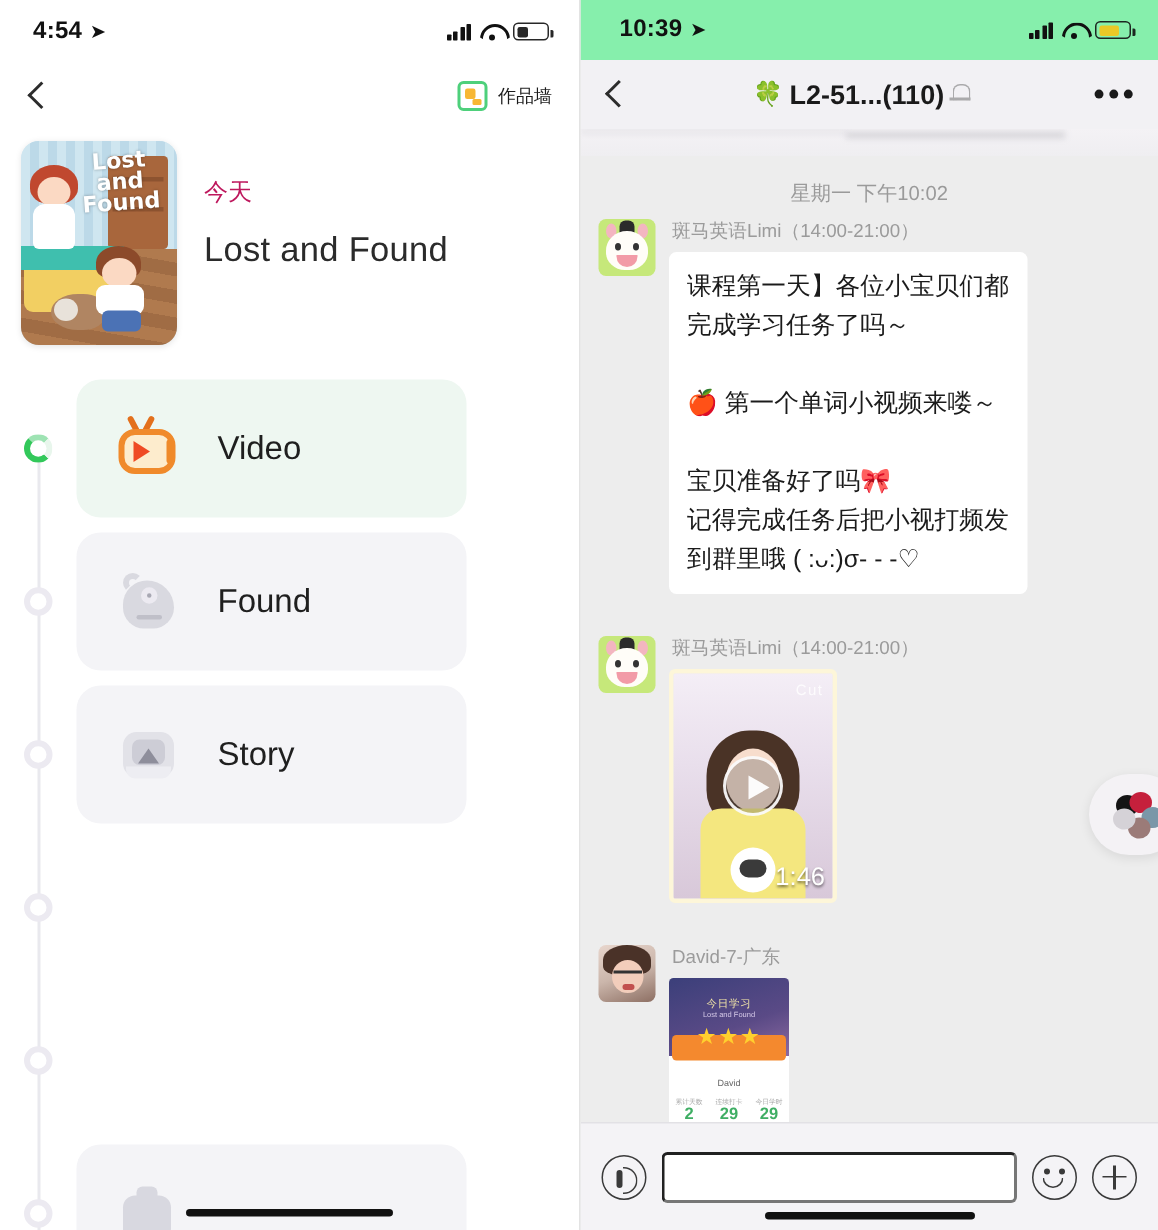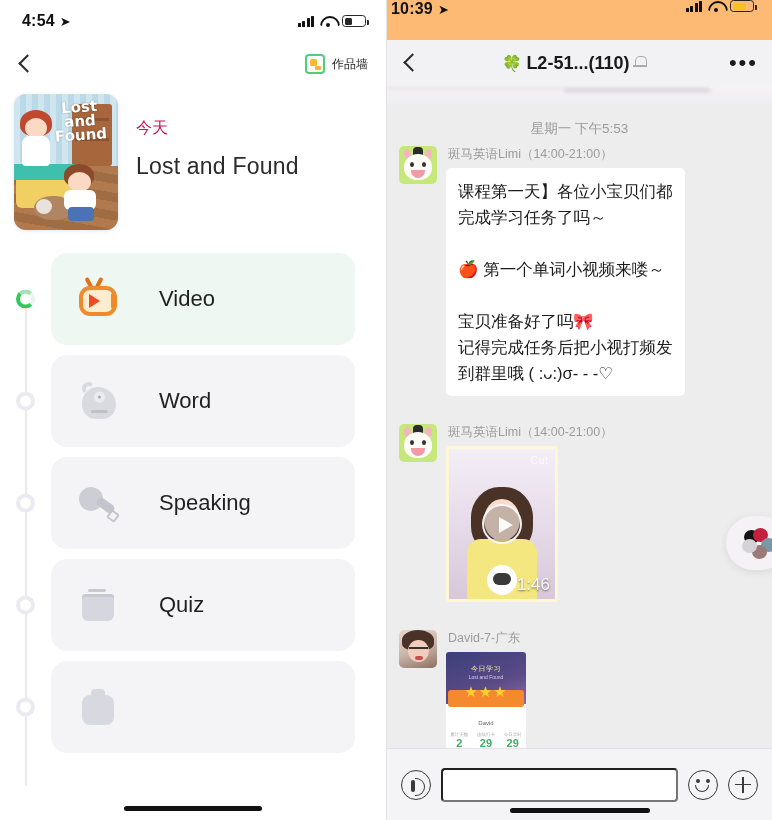--- a/index.html
+++ b/index.html
@@ -129,23 +129,23 @@
     height: 98px; margin-bottom: 4px;
   }
   .dot {
     position:absolute; left: 16px; top: 50%; transform: translateY(-50%);
     width: 19px; height: 19px; border-radius: 50%;
     border: 4px solid #eceaf1; background:#fff; z-index:2;
   }
   .dot.active { border-color:#32c85a;
     border-right-color:#e8f6ec; border-top-color:#9ee3b3;}
   .card {
-    margin-left: 51px; width: 304px; height: 92px;
+    margin-left: 51px; width: 260px; height: 92px;
     border-radius: 16px; background:#f4f4f7;
-    display:flex; align-items:center; padding-left: 26px; gap: 38px;
+    display:flex; align-items:center; padding-left: 26px; gap: 24px;
   }
   .card.active { background:#eef7f1; }
   .card-label { font-size: 22px; color:#1f1f1f; }
   .ic { width: 44px; height: 44px; position:relative; flex:none; }
 
   
   .ic-video .screen{position:absolute;left:2px;top:9px;width:38px;height:30px;
     border:4px solid #f08a2b;border-radius:11px;background:#fdeccd;}
   .ic-video .ear1{position:absolute;left:10px;top:0px;width:4px;height:12px;
     background:#e3701c;border-radius:2px;transform:rotate(-28deg);}
@@ -200,22 +200,22 @@
 
   
   .right-panel {
     position: relative;
     width: 386px; height: 820px;
     background: #ededed;
     overflow: hidden;
     border-left: 1px solid #e3e3e3;
   }
   .r-statusbar {
-    height: 40px; display:flex; align-items:flex-start; justify-content:space-between;
-    padding: 0 18px 0 4px; background:#fdba74;
+    height: 40px; display:flex; align-items:center; justify-content:space-between;
+    padding: 0 18px 0 26px; background:#86efac;
   }
   .r-navbar {
     height: 46px; display:flex; align-items:center; gap: 8px;
     padding: 0 14px 0 12px; background:#f2f1f4;
   }
   .r-title {
     flex: 1; text-align:center; font-size: 18px; font-weight: bold;
     color:#1a1a1a; display:flex; align-items:center; justify-content:center;
     gap: 4px; white-space: nowrap; overflow:hidden;
   }
@@ -467,48 +467,43 @@
 
       <div class="step-row">
         <span class="dot"></span>
         <div class="card">
           <span class="ic ic-word">
             <span class="hook"></span>
               <span class="body"></span>
               <span class="dot"></span>
               <span class="mouth"></span>
           </span>
-          <span class="card-label">Word</span>
-        </div>
-      </div>
-
+          <span class="card-label">Found</span>
+        </div>
+      </div>
 
       <div class="step-row">
         <span class="dot"></span>
         <div class="card">
-          <span class="ic ic-speak">
-            <span class="head"></span>
-              <span class="stick"></span>
-              <span class="tip"></span>
-          </span>
-          <span class="card-label">Speaking</span>
+          <span class="ic ic-story">
+            <span class="b"></span>
+              <span class="inner"></span>
+              <span class="mt"></span>
+              <span class="pg"></span>
+          </span>
+          <span class="card-label">Story</span>
         </div>
       </div>
 
       <div class="step-row">
         <span class="dot"></span>
-        <div class="card">
-          <span class="ic ic-quiz">
-            <span class="l1"></span>
-              <span class="l2"></span>
-              <span class="lid"></span>
-              <span class="box"></span>
-          </span>
-          <span class="card-label">Quiz</span>
-        </div>
+      </div>
+
+      <div class="step-row">
+        <span class="dot"></span>
       </div>
 
       <div class="step-row">
         <span class="dot"></span>
         <div class="card">
           <span class="ic ic-more">
             <span class="hd"></span>
               <span class="box"></span>
           </span>
           <span class="card-label"></span>
@@ -550,21 +545,21 @@
       <div class="dots-btn">•••</div>
     </div>
 
     <div class="blur-strip">
       <span class="sm2"></span>
         <span class="sm"></span>
     </div>
 
     <div class="chat">
 
-      <div class="daystamp">星期一 下午5:53</div>
+      <div class="daystamp">星期一 下午10:02</div>
 
       <div class="msg">
         <div class="avatar zebra">
           <span class="e1"></span>
             <span class="e2"></span>
             <span class="mane"></span>
           <span class="face"></span>
             <span class="ey1"></span>
             <span class="ey2"></span>
             <span class="mo"></span>

